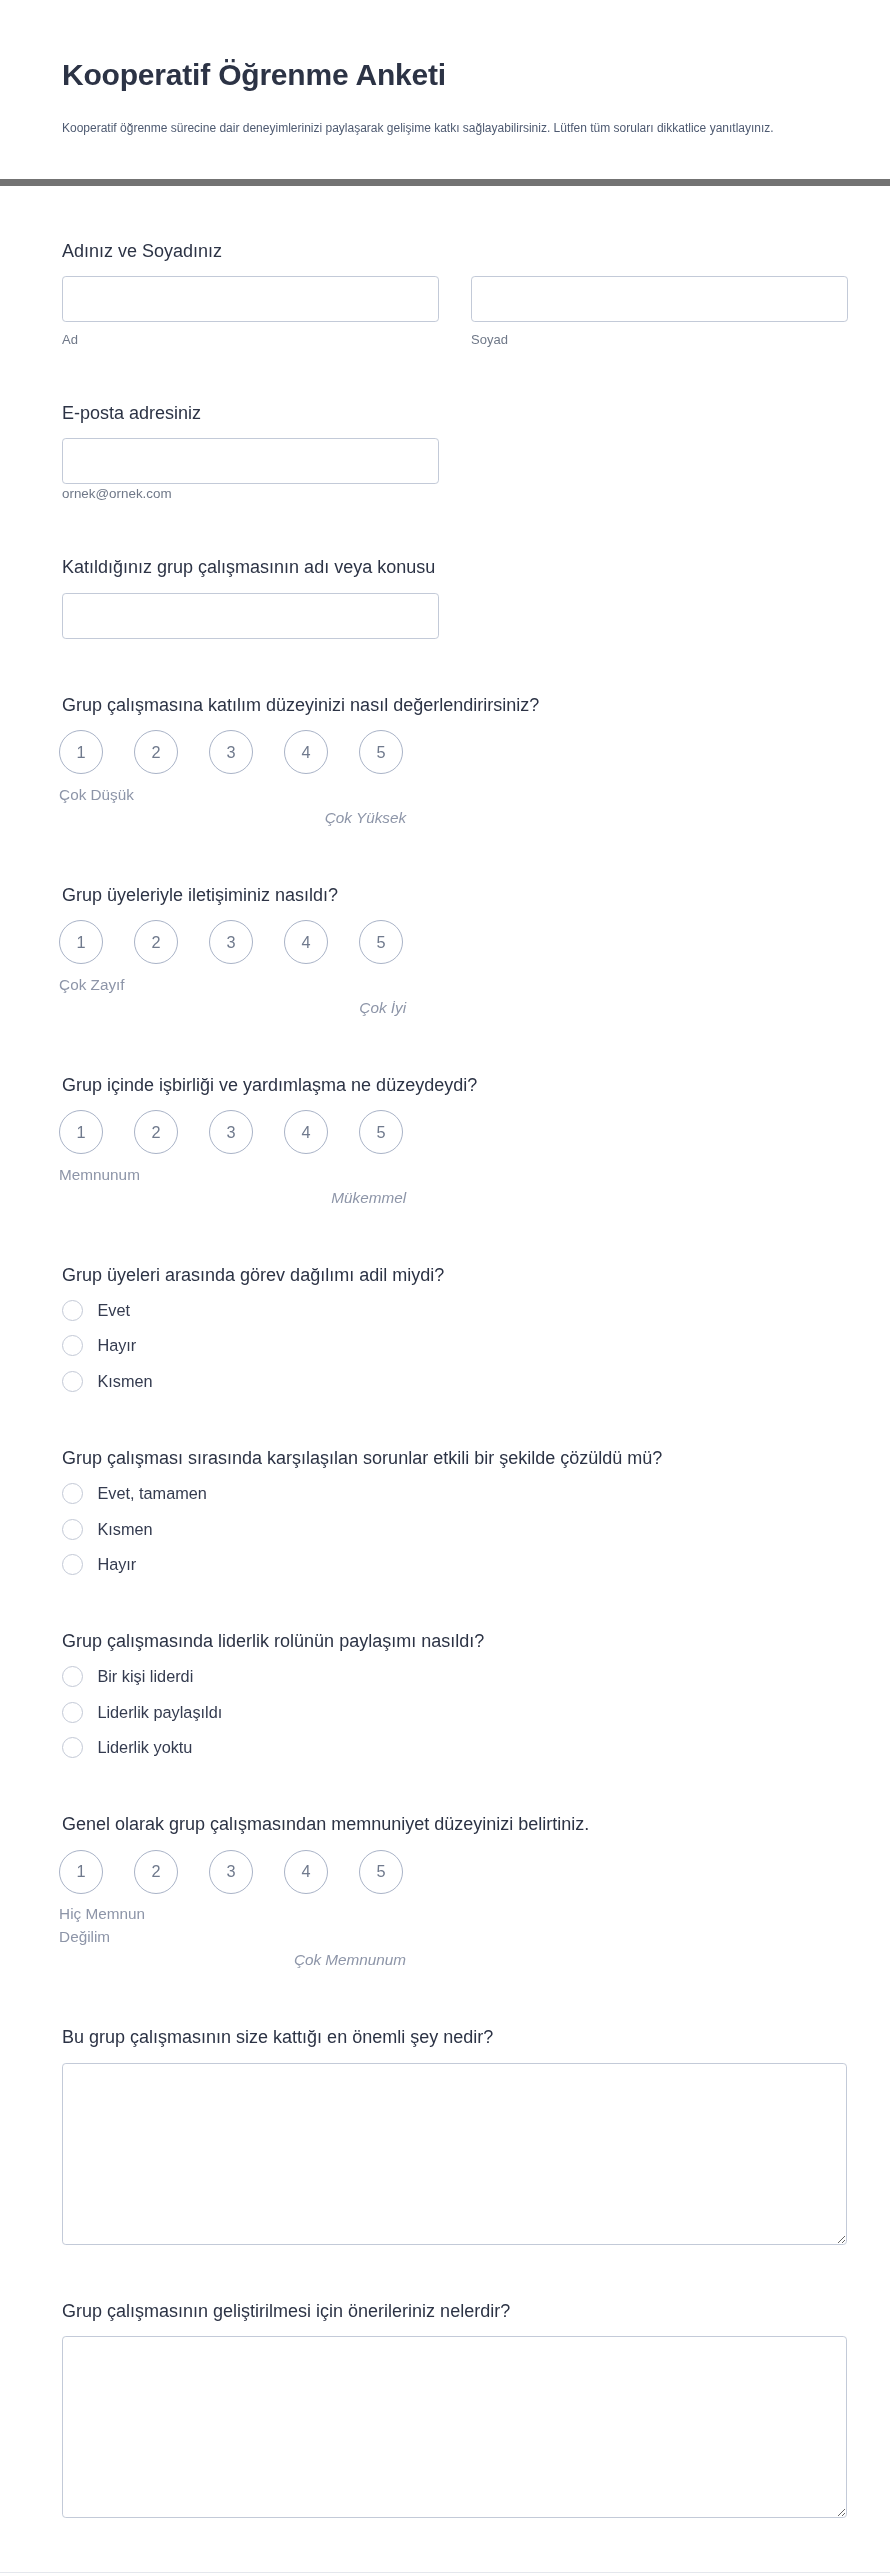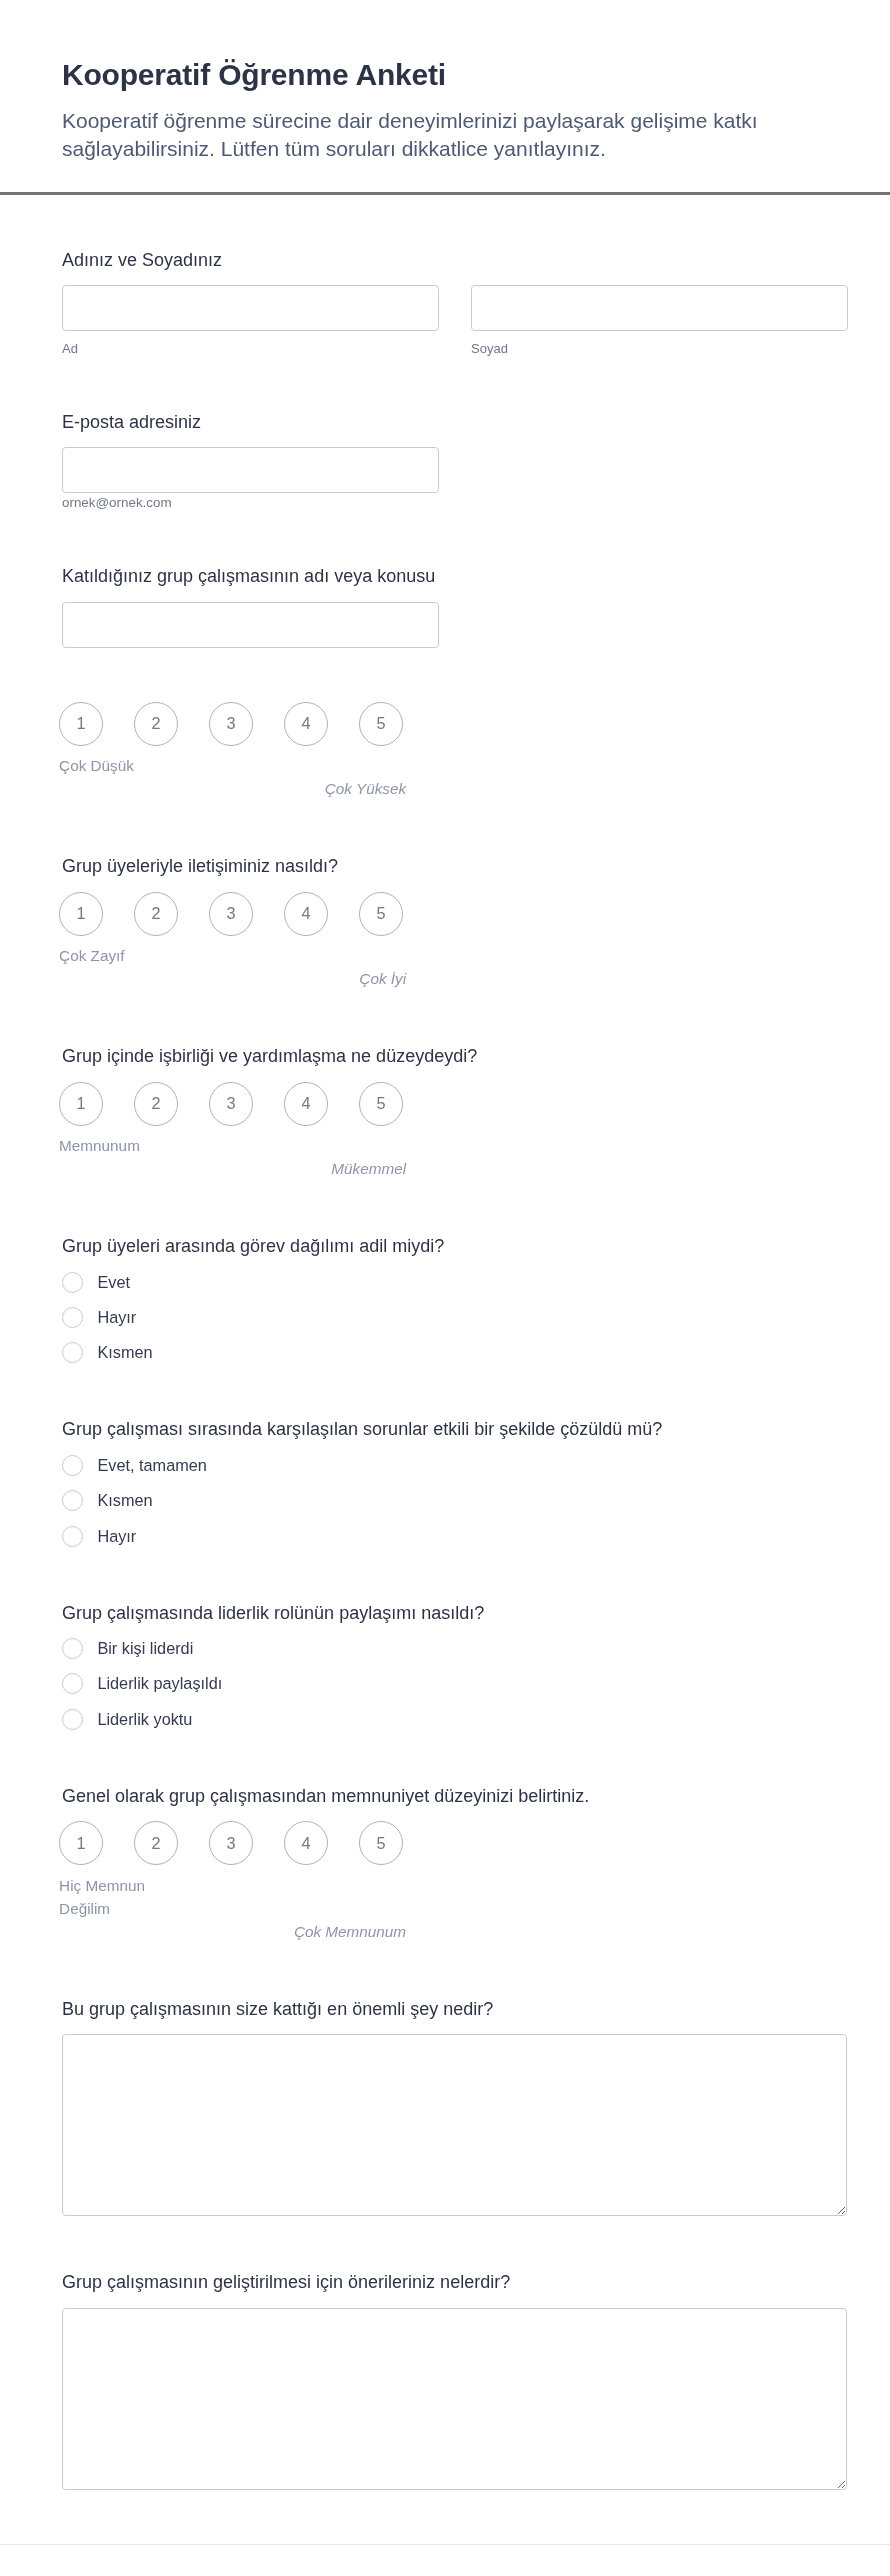--- a/index.html
+++ b/index.html
@@ -7,34 +7,34 @@
   body {
     width: 890px;
     min-height: 2576px;
     margin: 0 auto;
     font-family: "Liberation Sans", "DejaVu Sans", sans-serif;
     color: #2c3345;
   }
   
   .form-header {
     padding: 56px 62px 29px 62px;
-    border-bottom: 3px solid #737373;
+    border-bottom: 7px solid #737373;
   }
   .form-title {
     font-size: 30px;
     font-weight: bold;
     color: #2c3345;
     letter-spacing: -0.2px;
     line-height: 1.25;
   }
   .form-subtitle {
     margin-top: 13.4px;
     max-width: 728px;
-    font-size: 21px;
-    line-height: 28px;
+    font-size: 12px;
+    line-height: 43px;
     color: #4e5a71;
   }
   
   .form-body { padding: 53px 79px 0 62px; }
   .question { margin-bottom: 54px; }
   .q-label {
     font-size: 18px;
     font-weight: 500;
     color: #2c3345;
     line-height: 24px;
@@ -183,20 +183,21 @@
     <input type="text" class="text-input" value="" style="">
     <div class="hint">ornek@ornek.com</div>
   </section>
 
   <section class="question">
     <div class="q-label">Katıldığınız grup çalışmasının adı veya konusu</div>
     <input type="text" class="text-input" value="" style="">
   </section>
 
   <section class="question">
+    <div class="q-label">Grup çalışmasına katılım düzeyinizi nasıl değerlendirirsiniz?</div>
     <div class="scale">
       <div class="scale-row">
         <div class="scale-circle">1</div>
         <div class="scale-circle">2</div>
         <div class="scale-circle">3</div>
         <div class="scale-circle">4</div>
         <div class="scale-circle">5</div>
       </div>
       <div class="scale-labels">
         <span class="scale-label-min">Çok Düşük</span>

